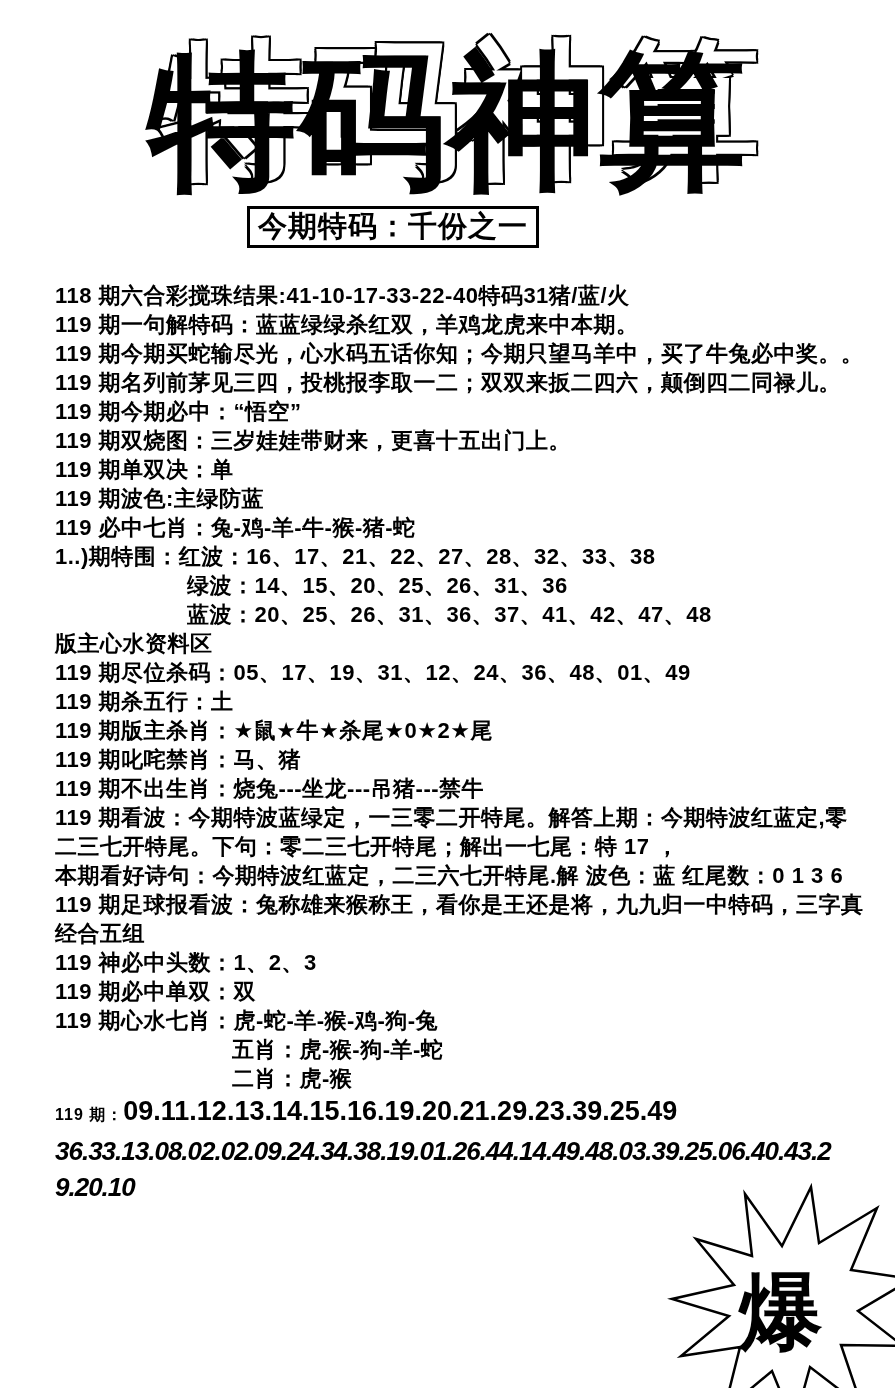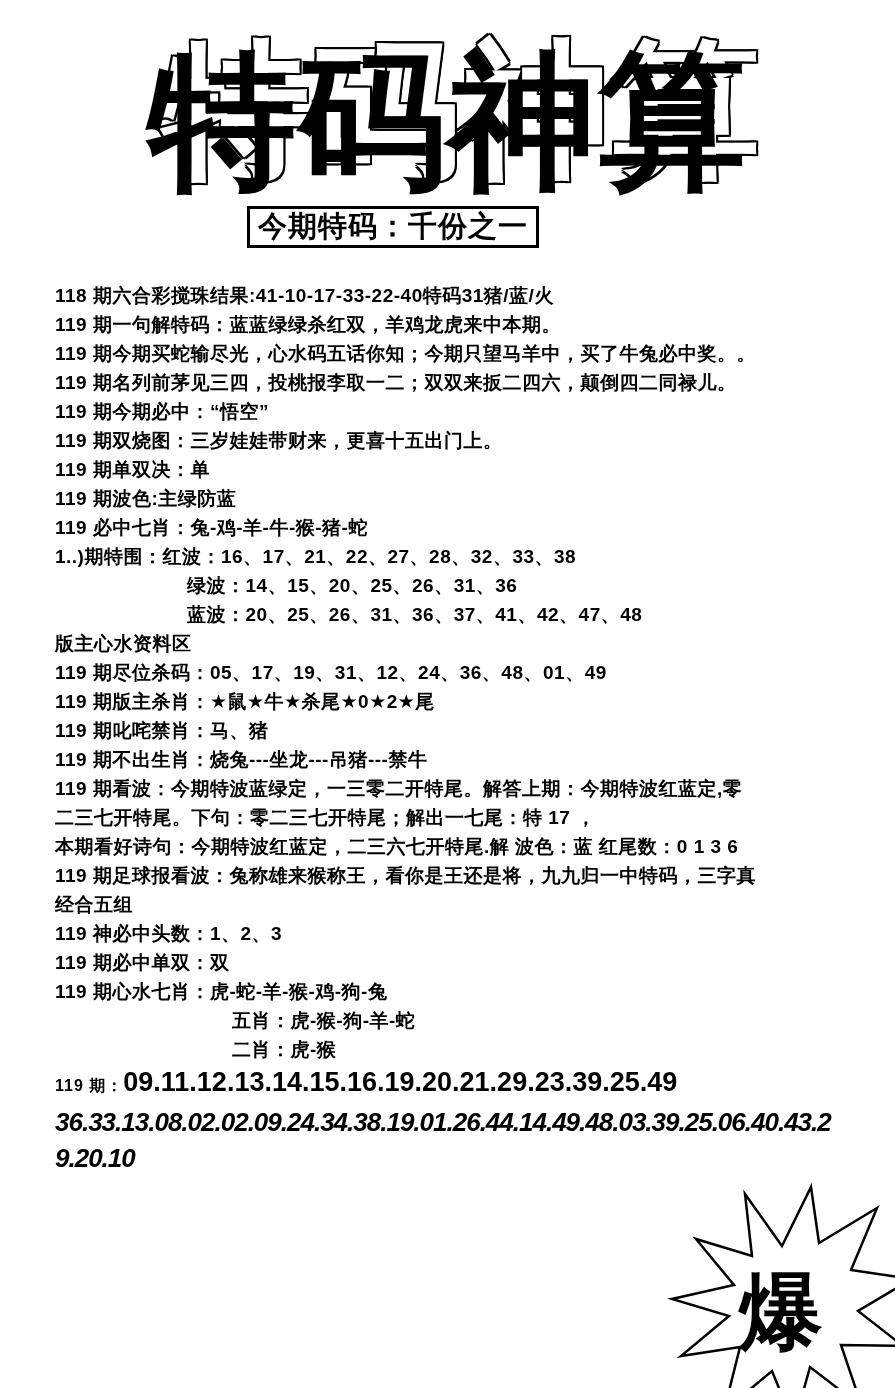--- a/index.html
+++ b/index.html
@@ -35,21 +35,21 @@
     font-size:29px;font-weight:bold;
     display:flex;align-items:center;justify-content:center;
     letter-spacing:1px;white-space:nowrap;
     background:#fff;
   }
   
   .body-text{
     position:absolute;left:55px;top:281px;width:835px;
   }
   .ln{
-    font-size:19px;font-weight:bold;line-height:29px;
+    font-size:22px;font-weight:bold;line-height:29px;
     white-space:nowrap;letter-spacing:0.5px;
   }
   .ln.ind1{padding-left:132px;}   
   .ln.ind2{padding-left:177px;}   
   
   .res-line{
     font-weight:bold;line-height:36px;white-space:nowrap;
   }
   .res-label{font-size:16px;letter-spacing:1px;}
   .res-nums{font-size:27px;letter-spacing:0;}
@@ -86,20 +86,21 @@
     <div class="ln">119 期今期必中：“悟空”</div>
     <div class="ln">119 期双烧图：三岁娃娃带财来，更喜十五出门上。</div>
     <div class="ln">119 期单双决：单</div>
     <div class="ln">119 期波色:主绿防蓝</div>
     <div class="ln">119 必中七肖：兔-鸡-羊-牛-猴-猪-蛇</div>
     <div class="ln">1..)期特围：红波：16、17、21、22、27、28、32、33、38</div>
     <div class="ln ind1">绿波：14、15、20、25、26、31、36</div>
     <div class="ln ind1">蓝波：20、25、26、31、36、37、41、42、47、48</div>
     <div class="ln">版主心水资料区</div>
     <div class="ln">119 期尽位杀码：05、17、19、31、12、24、36、48、01、49</div>
+    <div class="ln">119 期杀五行：土</div>
     <div class="ln">119 期版主杀肖：★鼠★牛★杀尾★0★2★尾</div>
     <div class="ln">119 期叱咤禁肖：马、猪</div>
     <div class="ln">119 期不出生肖：烧兔---坐龙---吊猪---禁牛</div>
     <div class="ln">119 期看波：今期特波蓝绿定，一三零二开特尾。解答上期：今期特波红蓝定,零</div>
     <div class="ln">二三七开特尾。下句：零二三七开特尾；解出一七尾：特 17  ，</div>
     <div class="ln">本期看好诗句：今期特波红蓝定，二三六七开特尾.解 波色：蓝 红尾数：0 1 3 6</div>
     <div class="ln">119 期足球报看波：兔称雄来猴称王，看你是王还是将，九九归一中特码，三字真</div>
     <div class="ln">经合五组</div>
     <div class="ln">119 神必中头数：1、2、3</div>
     <div class="ln">119 期必中单双：双</div>

